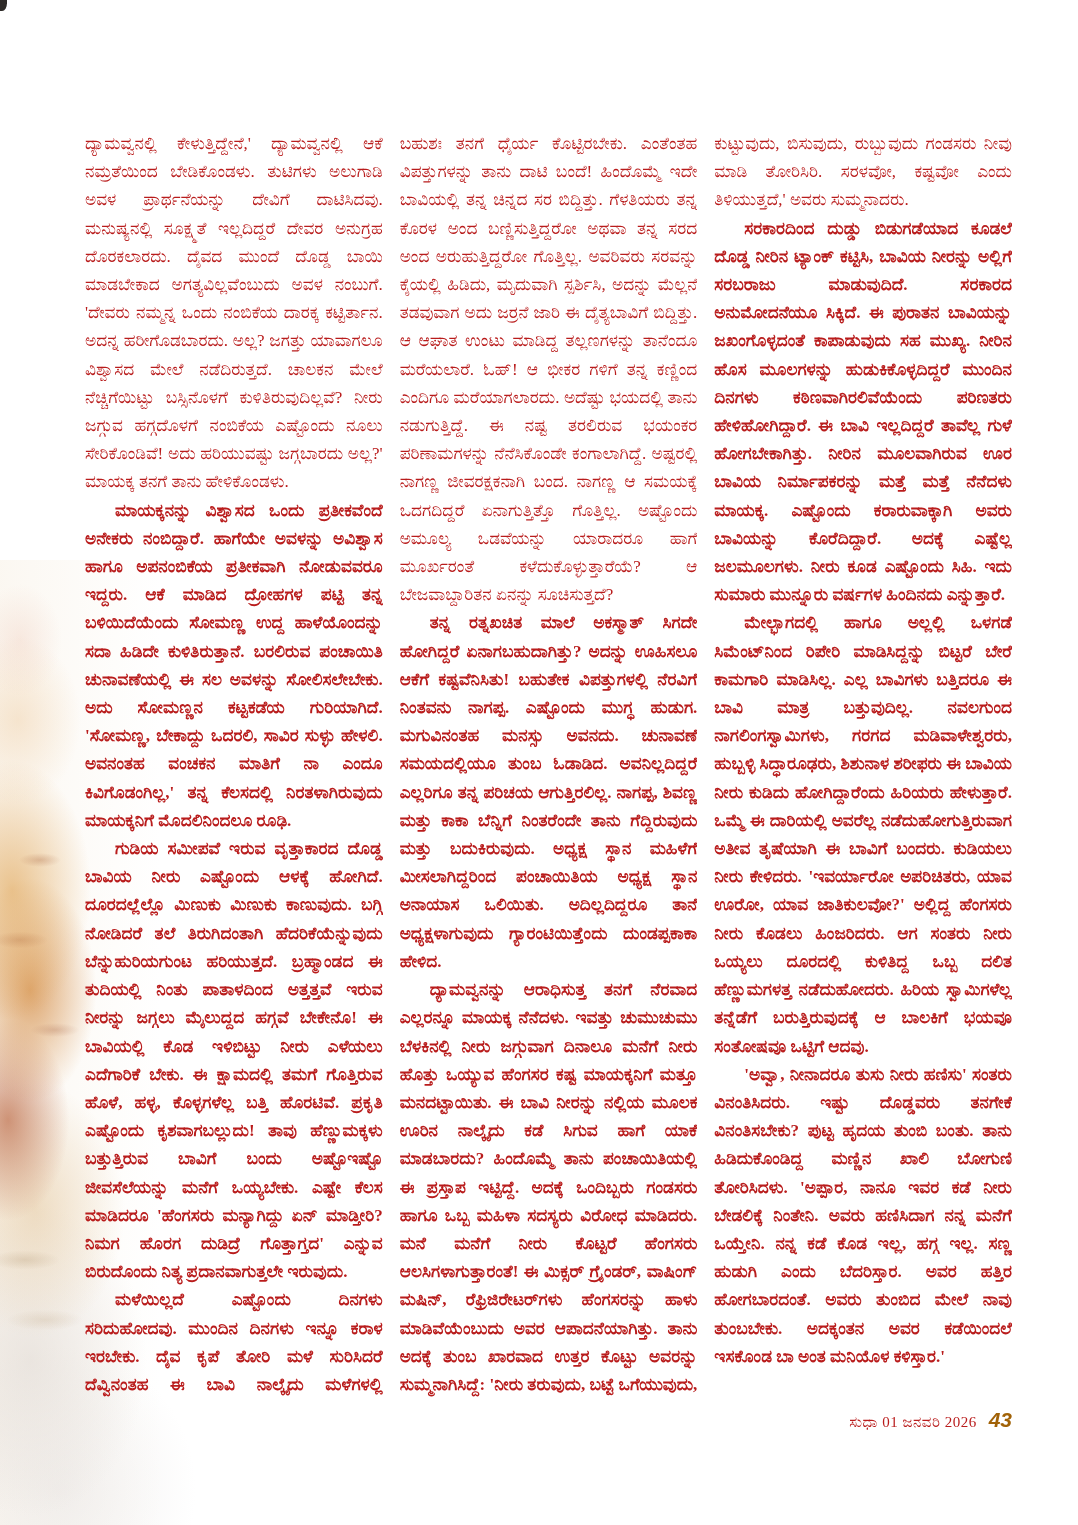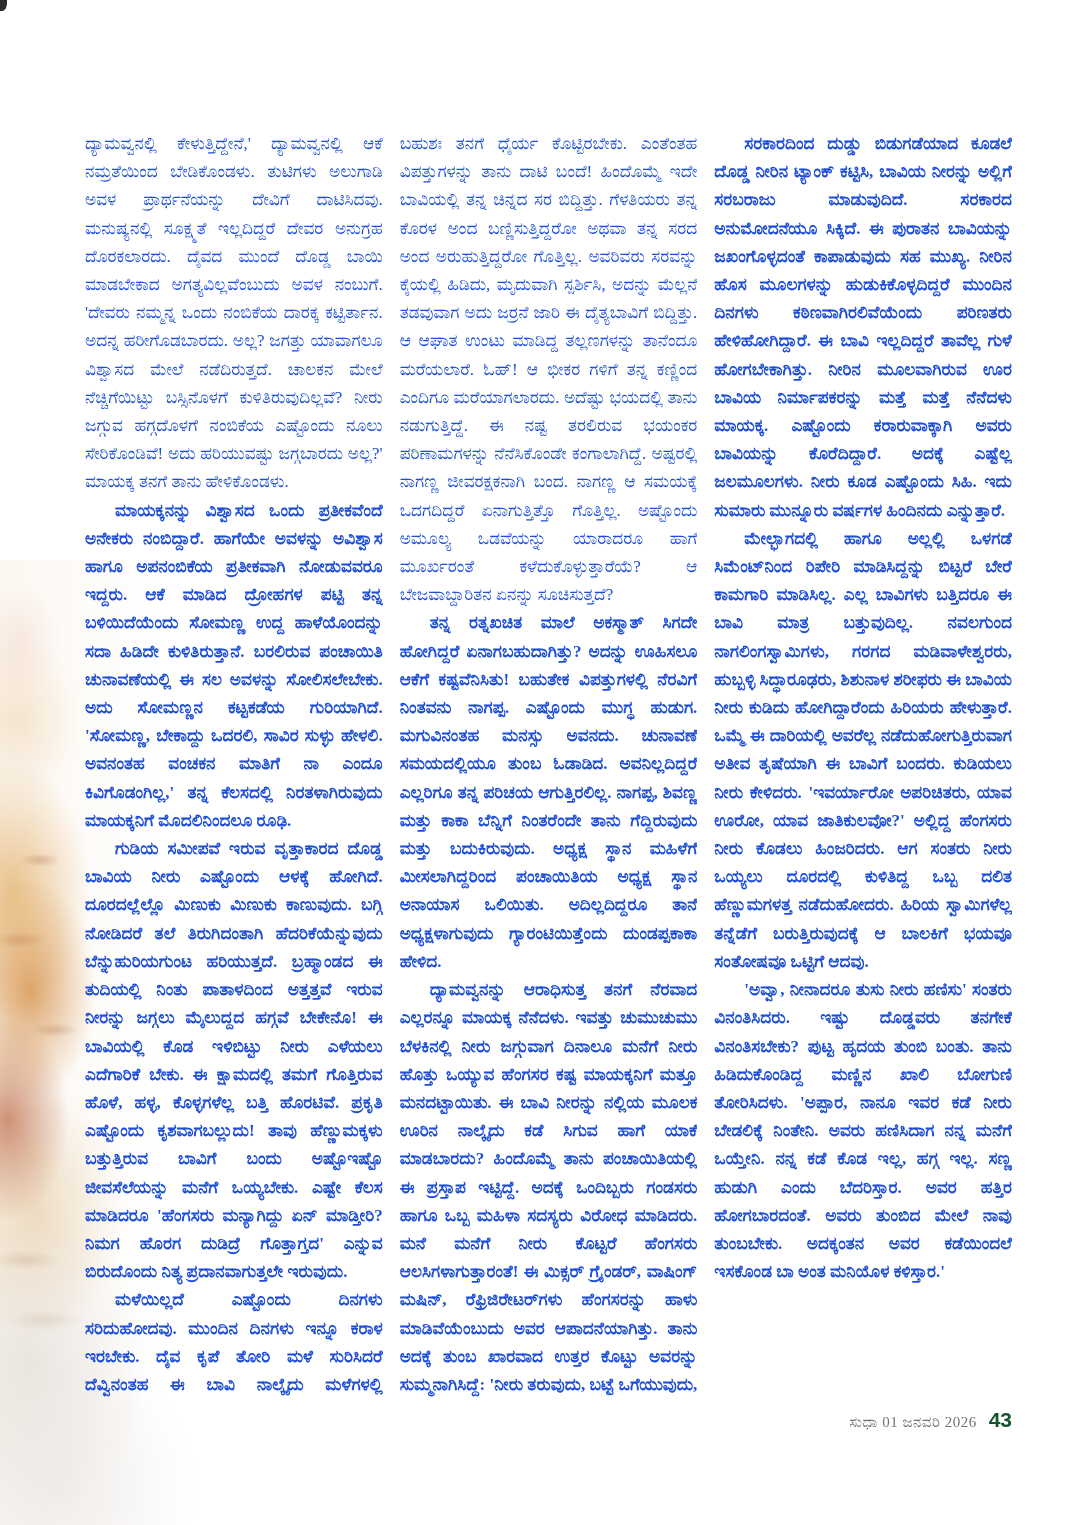--- a/index.html
+++ b/index.html
@@ -48,38 +48,39 @@
   }
   .columns {
     position: absolute; left: 85px; top: 130px;
     width: 927px; height: 1272px;
     display: flex; gap: 17px;
   }
   .col {
     flex: 1 1 0;
     font-size: 17px;
     line-height: 28.2px;
-    color: #1d4ed8;
+    color: #b91c1c;
     text-align: justify;
     overflow: hidden;
   }
   .col p { margin: 0; }
   .col p.indent { text-indent: 30px; font-weight: bold; }
   .footer {
     position: absolute; right: 66px; top: 1408px;
     display: flex; align-items: baseline; gap: 12px;
     white-space: nowrap;
   }
   .footer .issue {
-    font-size: 15px; color: #737373;
+    font-size: 15px; color: #b91c1c;
     letter-spacing: 0.5px;
   }
   .footer .pagenum {
-    font-size: 21px; font-weight: bold; color: #14532d;
+    font-size: 21px; font-weight: bold; color: #a16207;
     font-family: "Liberation Sans", "DejaVu Sans", sans-serif;
+    font-style: italic;
   }
 </style>
 </head>
 <body>
 
 <div class="page">
 
   <div class="bg-art"></div>
 
   <div class="corner-mark"></div>
@@ -90,20 +91,21 @@
         <p class="indent">ಮಾಯಕ್ಕನನ್ನು ವಿಶ್ವಾಸದ ಒಂದು ಪ್ರತೀಕವೆಂದೆ ಅನೇಕರು ನಂಬಿದ್ದಾರೆ. ಹಾಗೆಯೇ ಅವಳನ್ನು ಅವಿಶ್ವಾಸ ಹಾಗೂ ಅಪನಂಬಿಕೆಯ ಪ್ರತೀಕವಾಗಿ ನೋಡುವವರೂ ಇದ್ದರು. ಆಕೆ ಮಾಡಿದ ದ್ರೋಹಗಳ ಪಟ್ಟಿ ತನ್ನ ಬಳಿಯಿದೆಯೆಂದು ಸೋಮಣ್ಣ ಉದ್ದ ಹಾಳೆಯೊಂದನ್ನು ಸದಾ ಹಿಡಿದೇ ಕುಳಿತಿರುತ್ತಾನೆ. ಬರಲಿರುವ ಪಂಚಾಯಿತಿ ಚುನಾವಣೆಯಲ್ಲಿ ಈ ಸಲ ಅವಳನ್ನು ಸೋಲಿಸಲೇಬೇಕು. ಅದು ಸೋಮಣ್ಣನ ಕಟ್ಟಕಡೆಯ ಗುರಿಯಾಗಿದೆ. 'ಸೋಮಣ್ಣ, ಬೇಕಾದ್ದು ಒದರಲಿ, ಸಾವಿರ ಸುಳ್ಳು ಹೇಳಲಿ. ಅವನಂತಹ ವಂಚಕನ ಮಾತಿಗೆ ನಾ ಎಂದೂ ಕಿವಿಗೊಡಂಗಿಲ್ಲ,' ತನ್ನ ಕೆಲಸದಲ್ಲಿ ನಿರತಳಾಗಿರುವುದು ಮಾಯಕ್ಕನಿಗೆ ಮೊದಲಿನಿಂದಲೂ ರೂಢಿ.</p>
         <p class="indent">ಗುಡಿಯ ಸಮೀಪವೆ ಇರುವ ವೃತ್ತಾಕಾರದ ದೊಡ್ಡ ಬಾವಿಯ ನೀರು ಎಷ್ಟೊಂದು ಆಳಕ್ಕೆ ಹೋಗಿದೆ. ದೂರದಲ್ಲೆಲ್ಲೊ ಮಿಣುಕು ಮಿಣುಕು ಕಾಣುವುದು. ಬಗ್ಗಿ ನೋಡಿದರೆ ತಲೆ ತಿರುಗಿದಂತಾಗಿ ಹೆದರಿಕೆಯೆನ್ನುವುದು ಬೆನ್ನುಹುರಿಯಗುಂಟ ಹರಿಯುತ್ತದೆ. ಬ್ರಹ್ಮಾಂಡದ ಈ ತುದಿಯಲ್ಲಿ ನಿಂತು ಪಾತಾಳದಿಂದ ಅತ್ತತ್ತವೆ ಇರುವ ನೀರನ್ನು ಜಗ್ಗಲು ಮೈಲುದ್ದದ ಹಗ್ಗವೆ ಬೇಕೇನೊ! ಈ ಬಾವಿಯಲ್ಲಿ ಕೊಡ ಇಳಿಬಿಟ್ಟು ನೀರು ಎಳೆಯಲು ಎದೆಗಾರಿಕೆ ಬೇಕು. ಈ ಕ್ಷಾಮದಲ್ಲಿ ತಮಗೆ ಗೊತ್ತಿರುವ ಹೊಳೆ, ಹಳ್ಳ, ಕೊಳ್ಳಗಳೆಲ್ಲ ಬತ್ತಿ ಹೊರಟಿವೆ. ಪ್ರಕೃತಿ ಎಷ್ಟೊಂದು ಕೃಶವಾಗಬಲ್ಲುದು! ತಾವು ಹೆಣ್ಣುಮಕ್ಕಳು ಬತ್ತುತ್ತಿರುವ ಬಾವಿಗೆ ಬಂದು ಅಷ್ಟೊಇಷ್ಟೊ ಜೀವಸೆಲೆಯನ್ನು ಮನೆಗೆ ಒಯ್ಯಬೇಕು. ಎಷ್ಟೇ ಕೆಲಸ ಮಾಡಿದರೂ 'ಹೆಂಗಸರು ಮನ್ಯಾಗಿದ್ದು ಏನ್ ಮಾಡ್ತೀರಿ? ನಿಮಗ ಹೊರಗ ದುಡಿದ್ರೆ ಗೊತ್ತಾಗ್ತದ' ಎನ್ನುವ ಬಿರುದೊಂದು ನಿತ್ಯ ಪ್ರದಾನವಾಗುತ್ತಲೇ ಇರುವುದು.</p>
         <p class="indent">ಮಳೆಯಿಲ್ಲದೆ ಎಷ್ಟೊಂದು ದಿನಗಳು ಸರಿದುಹೋದವು. ಮುಂದಿನ ದಿನಗಳು ಇನ್ನೂ ಕರಾಳ ಇರಬೇಕು. ದೈವ ಕೃಪೆ ತೋರಿ ಮಳೆ ಸುರಿಸಿದರೆ ದೆವ್ವಿನಂತಹ ಈ ಬಾವಿ ನಾಲ್ಕೈದು ಮಳೆಗಳಲ್ಲಿ ತುಂಬಿಕೊಳ್ಳುತ್ತದೆ. ಇಂತಹ ಬಾವಿಗಳೇ</p>
       </div>
     <div class="col">
         <p class="">ಬಹುಶಃ ತನಗೆ ಧೈರ್ಯ ಕೊಟ್ಟಿರಬೇಕು. ಎಂತೆಂತಹ ವಿಪತ್ತುಗಳನ್ನು ತಾನು ದಾಟಿ ಬಂದೆ! ಹಿಂದೊಮ್ಮೆ ಇದೇ ಬಾವಿಯಲ್ಲಿ ತನ್ನ ಚಿನ್ನದ ಸರ ಬಿದ್ದಿತ್ತು. ಗೆಳತಿಯರು ತನ್ನ ಕೊರಳ ಅಂದ ಬಣ್ಣಿಸುತ್ತಿದ್ದರೋ ಅಥವಾ ತನ್ನ ಸರದ ಅಂದ ಅರುಹುತ್ತಿದ್ದರೋ ಗೊತ್ತಿಲ್ಲ. ಅವರಿವರು ಸರವನ್ನು ಕೈಯಲ್ಲಿ ಹಿಡಿದು, ಮೃದುವಾಗಿ ಸ್ಪರ್ಶಿಸಿ, ಅದನ್ನು ಮೆಲ್ಲನೆ ತಡವುವಾಗ ಅದು ಜರ್ರನೆ ಜಾರಿ ಈ ದೈತ್ಯಬಾವಿಗೆ ಬಿದ್ದಿತ್ತು. ಆ ಆಘಾತ ಉಂಟು ಮಾಡಿದ್ದ ತಲ್ಲಣಗಳನ್ನು ತಾನೆಂದೂ ಮರೆಯಲಾರೆ. ಓಹ್! ಆ ಭೀಕರ ಗಳಿಗೆ ತನ್ನ ಕಣ್ಣಿಂದ ಎಂದಿಗೂ ಮರೆಯಾಗಲಾರದು. ಅದೆಷ್ಟು ಭಯದಲ್ಲಿ ತಾನು ನಡುಗುತ್ತಿದ್ದೆ. ಈ ನಷ್ಟ ತರಲಿರುವ ಭಯಂಕರ ಪರಿಣಾಮಗಳನ್ನು ನೆನೆಸಿಕೊಂಡೇ ಕಂಗಾಲಾಗಿದ್ದೆ. ಅಷ್ಟರಲ್ಲಿ ನಾಗಣ್ಣ ಜೀವರಕ್ಷಕನಾಗಿ ಬಂದ. ನಾಗಣ್ಣ ಆ ಸಮಯಕ್ಕೆ ಒದಗದಿದ್ದರೆ ಏನಾಗುತ್ತಿತ್ತೊ ಗೊತ್ತಿಲ್ಲ. ಅಷ್ಟೊಂದು ಅಮೂಲ್ಯ ಒಡವೆಯನ್ನು ಯಾರಾದರೂ ಹಾಗೆ ಮೂರ್ಖರಂತೆ ಕಳೆದುಕೊಳ್ಳುತ್ತಾರೆಯೆ? ಆ ಬೇಜವಾಬ್ದಾರಿತನ ಏನನ್ನು ಸೂಚಿಸುತ್ತದೆ?</p>
         <p class="indent">ತನ್ನ ರತ್ನಖಚಿತ ಮಾಲೆ ಅಕಸ್ಮಾತ್ ಸಿಗದೇ ಹೋಗಿದ್ದರೆ ಏನಾಗಬಹುದಾಗಿತ್ತು? ಅದನ್ನು ಊಹಿಸಲೂ ಆಕೆಗೆ ಕಷ್ಟವೆನಿಸಿತು! ಬಹುತೇಕ ವಿಪತ್ತುಗಳಲ್ಲಿ ನೆರವಿಗೆ ನಿಂತವನು ನಾಗಪ್ಪ. ಎಷ್ಟೊಂದು ಮುಗ್ಧ ಹುಡುಗ. ಮಗುವಿನಂತಹ ಮನಸ್ಸು ಅವನದು. ಚುನಾವಣೆ ಸಮಯದಲ್ಲಿಯೂ ತುಂಬ ಓಡಾಡಿದ. ಅವನಿಲ್ಲದಿದ್ದರೆ ಎಲ್ಲರಿಗೂ ತನ್ನ ಪರಿಚಯ ಆಗುತ್ತಿರಲಿಲ್ಲ. ನಾಗಪ್ಪ, ಶಿವಣ್ಣ ಮತ್ತು ಕಾಕಾ ಬೆನ್ನಿಗೆ ನಿಂತರೆಂದೇ ತಾನು ಗೆದ್ದಿರುವುದು ಮತ್ತು ಬದುಕಿರುವುದು. ಅಧ್ಯಕ್ಷ ಸ್ಥಾನ ಮಹಿಳೆಗೆ ಮೀಸಲಾಗಿದ್ದರಿಂದ ಪಂಚಾಯಿತಿಯ ಅಧ್ಯಕ್ಷ ಸ್ಥಾನ ಅನಾಯಾಸ ಒಲಿಯಿತು. ಅದಿಲ್ಲದಿದ್ದರೂ ತಾನೆ ಅಧ್ಯಕ್ಷಳಾಗುವುದು ಗ್ಯಾರಂಟಿಯಿತ್ತೆಂದು ದುಂಡಪ್ಪಕಾಕಾ ಹೇಳಿದ.</p>
         <p class="indent">ದ್ಯಾಮವ್ವನನ್ನು ಆರಾಧಿಸುತ್ತ ತನಗೆ ನೆರವಾದ ಎಲ್ಲರನ್ನೂ ಮಾಯಕ್ಕ ನೆನೆದಳು. ಇವತ್ತು ಚುಮುಚುಮು ಬೆಳಕಿನಲ್ಲಿ ನೀರು ಜಗ್ಗುವಾಗ ದಿನಾಲೂ ಮನೆಗೆ ನೀರು ಹೊತ್ತು ಒಯ್ಯುವ ಹೆಂಗಸರ ಕಷ್ಟ ಮಾಯಕ್ಕನಿಗೆ ಮತ್ತೂ ಮನದಟ್ಟಾಯಿತು. ಈ ಬಾವಿ ನೀರನ್ನು ನಲ್ಲಿಯ ಮೂಲಕ ಊರಿನ ನಾಲ್ಕೈದು ಕಡೆ ಸಿಗುವ ಹಾಗೆ ಯಾಕೆ ಮಾಡಬಾರದು? ಹಿಂದೊಮ್ಮೆ ತಾನು ಪಂಚಾಯಿತಿಯಲ್ಲಿ ಈ ಪ್ರಸ್ತಾಪ ಇಟ್ಟಿದ್ದೆ. ಅದಕ್ಕೆ ಒಂದಿಬ್ಬರು ಗಂಡಸರು ಹಾಗೂ ಒಬ್ಬ ಮಹಿಳಾ ಸದಸ್ಯರು ವಿರೋಧ ಮಾಡಿದರು. ಮನೆ ಮನೆಗೆ ನೀರು ಕೊಟ್ಟರೆ ಹೆಂಗಸರು ಆಲಸಿಗಳಾಗುತ್ತಾರಂತೆ! ಈ ಮಿಕ್ಸರ್ ಗ್ರೈಂಡರ್, ವಾಷಿಂಗ್ ಮಷಿನ್, ರೆಫ್ರಿಜಿರೇಟರ್‌ಗಳು ಹೆಂಗಸರನ್ನು ಹಾಳು ಮಾಡಿವೆಯೆಂಬುದು ಅವರ ಆಪಾದನೆಯಾಗಿತ್ತು. ತಾನು ಅದಕ್ಕೆ ತುಂಬ ಖಾರವಾದ ಉತ್ತರ ಕೊಟ್ಟು ಅವರನ್ನು ಸುಮ್ಮನಾಗಿಸಿದ್ದೆ: 'ನೀರು ತರುವುದು, ಬಟ್ಟೆ ಒಗೆಯುವುದು, ಕಸ ಹೊಡೆಯುವುದು,</p>
       </div>
     <div class="col">
+        <p class="">ಕುಟ್ಟುವುದು, ಬಿಸುವುದು, ರುಬ್ಬುವುದು ಗಂಡಸರು ನೀವು ಮಾಡಿ ತೋರಿಸಿರಿ. ಸರಳವೋ, ಕಷ್ಟವೋ ಎಂದು ತಿಳಿಯುತ್ತದೆ,' ಅವರು ಸುಮ್ಮನಾದರು.</p>
         <p class="indent">ಸರಕಾರದಿಂದ ದುಡ್ಡು ಬಿಡುಗಡೆಯಾದ ಕೂಡಲೆ ದೊಡ್ಡ ನೀರಿನ ಟ್ಯಾಂಕ್ ಕಟ್ಟಿಸಿ, ಬಾವಿಯ ನೀರನ್ನು ಅಲ್ಲಿಗೆ ಸರಬರಾಜು ಮಾಡುವುದಿದೆ. ಸರಕಾರದ ಅನುಮೋದನೆಯೂ ಸಿಕ್ಕಿದೆ. ಈ ಪುರಾತನ ಬಾವಿಯನ್ನು ಜಖಂಗೊಳ್ಳದಂತೆ ಕಾಪಾಡುವುದು ಸಹ ಮುಖ್ಯ. ನೀರಿನ ಹೊಸ ಮೂಲಗಳನ್ನು ಹುಡುಕಿಕೊಳ್ಳದಿದ್ದರೆ ಮುಂದಿನ ದಿನಗಳು ಕಠಿಣವಾಗಿರಲಿವೆಯೆಂದು ಪರಿಣತರು ಹೇಳಿಹೋಗಿದ್ದಾರೆ. ಈ ಬಾವಿ ಇಲ್ಲದಿದ್ದರೆ ತಾವೆಲ್ಲ ಗುಳೆ ಹೋಗಬೇಕಾಗಿತ್ತು. ನೀರಿನ ಮೂಲವಾಗಿರುವ ಊರ ಬಾವಿಯ ನಿರ್ಮಾಪಕರನ್ನು ಮತ್ತೆ ಮತ್ತೆ ನೆನೆದಳು ಮಾಯಕ್ಕ. ಎಷ್ಟೊಂದು ಕರಾರುವಾಕ್ಕಾಗಿ ಅವರು ಬಾವಿಯನ್ನು ಕೊರೆದಿದ್ದಾರೆ. ಅದಕ್ಕೆ ಎಷ್ಟೆಲ್ಲ ಜಲಮೂಲಗಳು. ನೀರು ಕೂಡ ಎಷ್ಟೊಂದು ಸಿಹಿ. ಇದು ಸುಮಾರು ಮುನ್ನೂರು ವರ್ಷಗಳ ಹಿಂದಿನದು ಎನ್ನುತ್ತಾರೆ.</p>
         <p class="indent">ಮೇಲ್ಭಾಗದಲ್ಲಿ ಹಾಗೂ ಅಲ್ಲಲ್ಲಿ ಒಳಗಡೆ ಸಿಮೆಂಟ್‌ನಿಂದ ರಿಪೇರಿ ಮಾಡಿಸಿದ್ದನ್ನು ಬಿಟ್ಟರೆ ಬೇರೆ ಕಾಮಗಾರಿ ಮಾಡಿಸಿಲ್ಲ. ಎಲ್ಲ ಬಾವಿಗಳು ಬತ್ತಿದರೂ ಈ ಬಾವಿ ಮಾತ್ರ ಬತ್ತುವುದಿಲ್ಲ. ನವಲಗುಂದ ನಾಗಲಿಂಗಸ್ವಾಮಿಗಳು, ಗರಗದ ಮಡಿವಾಳೇಶ್ವರರು, ಹುಬ್ಬಳ್ಳಿ ಸಿದ್ಧಾರೂಢರು, ಶಿಶುನಾಳ ಶರೀಫರು ಈ ಬಾವಿಯ ನೀರು ಕುಡಿದು ಹೋಗಿದ್ದಾರೆಂದು ಹಿರಿಯರು ಹೇಳುತ್ತಾರೆ. ಒಮ್ಮೆ ಈ ದಾರಿಯಲ್ಲಿ ಅವರೆಲ್ಲ ನಡೆದುಹೋಗುತ್ತಿರುವಾಗ ಅತೀವ ತೃಷೆಯಾಗಿ ಈ ಬಾವಿಗೆ ಬಂದರು. ಕುಡಿಯಲು ನೀರು ಕೇಳಿದರು. 'ಇವರ್ಯಾರೋ ಅಪರಿಚಿತರು, ಯಾವ ಊರೋ, ಯಾವ ಜಾತಿಕುಲವೋ?' ಅಲ್ಲಿದ್ದ ಹೆಂಗಸರು ನೀರು ಕೊಡಲು ಹಿಂಜರಿದರು. ಆಗ ಸಂತರು ನೀರು ಒಯ್ಯಲು ದೂರದಲ್ಲಿ ಕುಳಿತಿದ್ದ ಒಬ್ಬ ದಲಿತ ಹೆಣ್ಣುಮಗಳತ್ತ ನಡೆದುಹೋದರು. ಹಿರಿಯ ಸ್ವಾಮಿಗಳೆಲ್ಲ ತನ್ನೆಡೆಗೆ ಬರುತ್ತಿರುವುದಕ್ಕೆ ಆ ಬಾಲಕಿಗೆ ಭಯವೂ ಸಂತೋಷವೂ ಒಟ್ಟಿಗೆ ಆದವು.</p>
         <p class="indent">'ಅವ್ವಾ, ನೀನಾದರೂ ತುಸು ನೀರು ಹಣಿಸು' ಸಂತರು ವಿನಂತಿಸಿದರು. ಇಷ್ಟು ದೊಡ್ಡವರು ತನಗೇಕೆ ವಿನಂತಿಸಬೇಕು? ಪುಟ್ಟ ಹೃದಯ ತುಂಬಿ ಬಂತು. ತಾನು ಹಿಡಿದುಕೊಂಡಿದ್ದ ಮಣ್ಣಿನ ಖಾಲಿ ಬೋಗುಣಿ ತೋರಿಸಿದಳು. 'ಅಪ್ಪಾರ, ನಾನೂ ಇವರ ಕಡೆ ನೀರು ಬೇಡಲಿಕ್ಕೆ ನಿಂತೇನಿ. ಅವರು ಹಣಿಸಿದಾಗ ನನ್ನ ಮನೆಗೆ ಒಯ್ತೇನಿ. ನನ್ನ ಕಡೆ ಕೊಡ ಇಲ್ಲ, ಹಗ್ಗ ಇಲ್ಲ. ಸಣ್ಣ ಹುಡುಗಿ ಎಂದು ಬೆದರಿಸ್ತಾರ. ಅವರ ಹತ್ತಿರ ಹೋಗಬಾರದಂತೆ. ಅವರು ತುಂಬಿದ ಮೇಲೆ ನಾವು ತುಂಬಬೇಕು. ಅದಕ್ಕಂತನ ಅವರ ಕಡೆಯಿಂದಲೆ ಇಸಕೊಂಡ ಬಾ ಅಂತ ಮನಿಯೊಳ ಕಳಿಸ್ತಾರ.'</p>
       </div>
   </main>
 
   <footer class="footer">
     <span class="issue">ಸುಧಾ 01 ಜನವರಿ 2026</span>
     <span class="pagenum">43</span>
   </footer>

